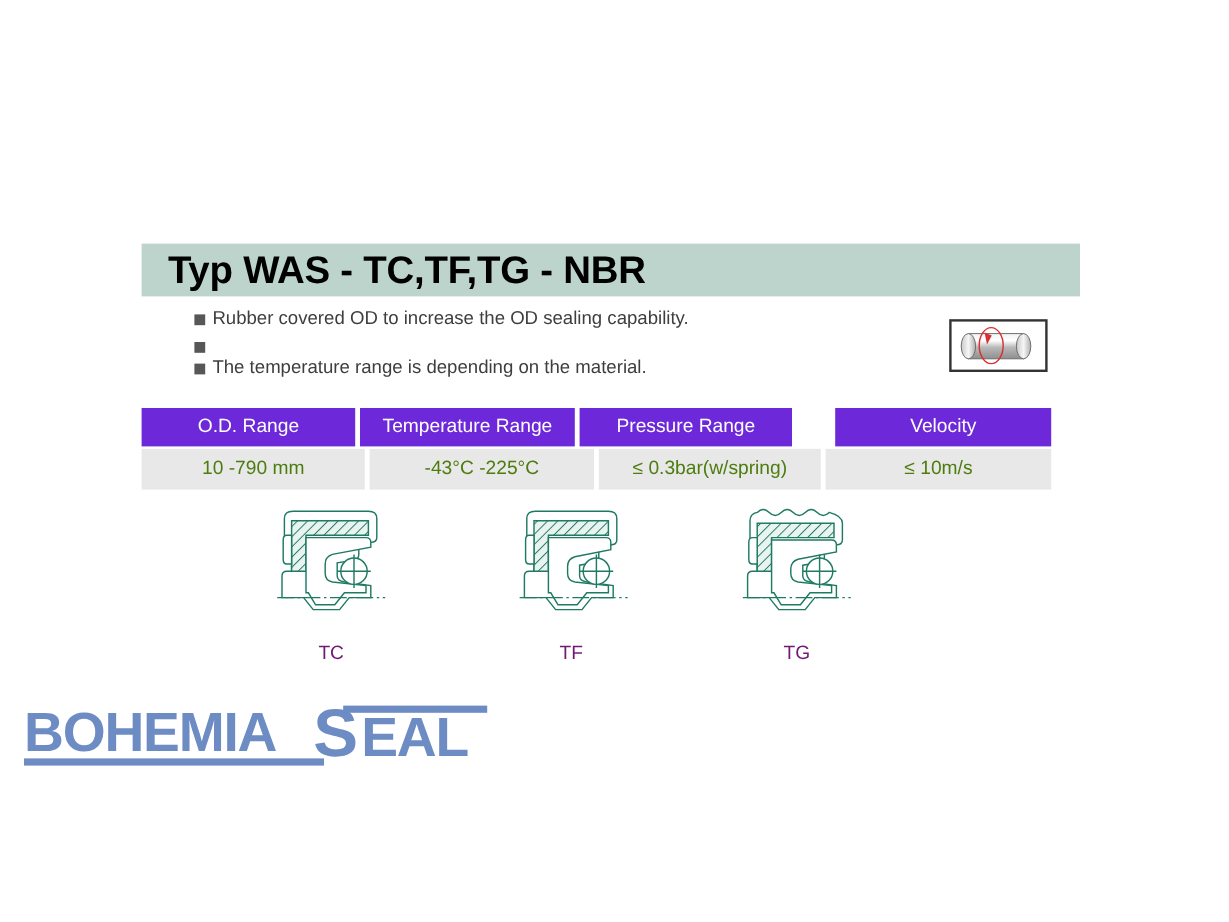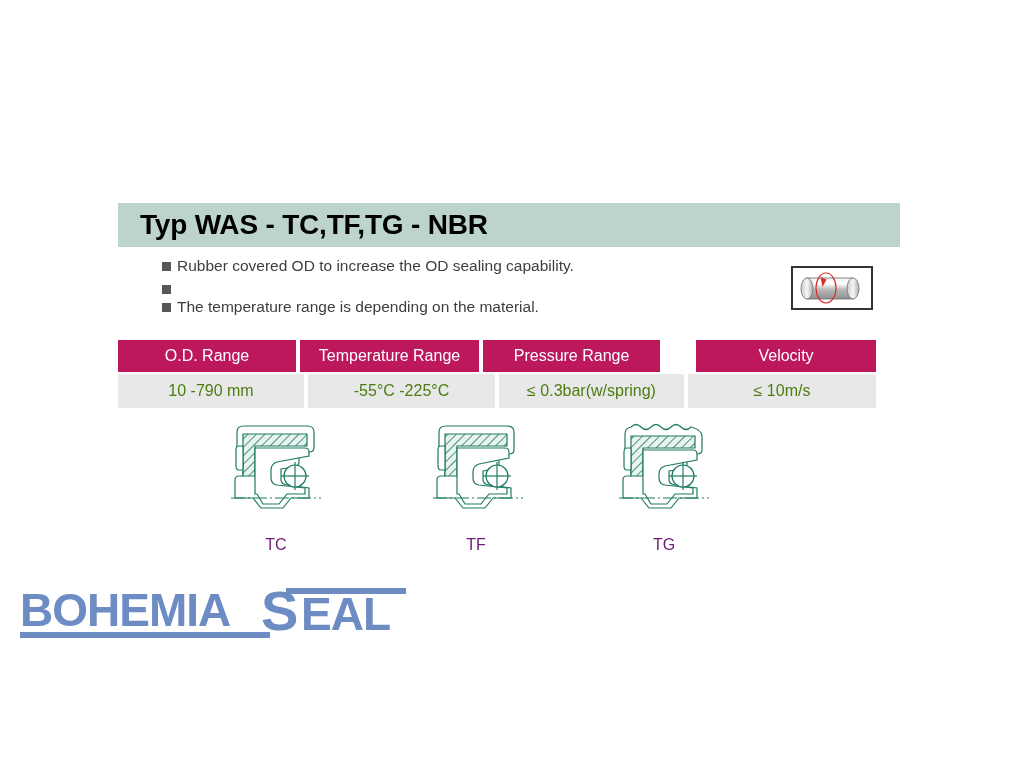--- a/index.html
+++ b/index.html
@@ -20,21 +20,21 @@
     position: absolute;
     left: 118px;
     top: 203px;
     width: 782px;
     height: 44px;
     background: #bdd4cd;
     display: flex;
     align-items: center;
   }
   #title-text {
-    font-size: 28px;
+    font-size: 32px;
     font-weight: bold;
     color: #000000;
     letter-spacing: -0.2px;
     padding-left: 22px;
     white-space: nowrap;
   }
 
   
   #bullet-list {
     position: absolute;
@@ -92,21 +92,21 @@
   .data-row   { height: 34px; }
   .cell {
     display: flex;
     align-items: center;
     justify-content: center;
     box-sizing: border-box;
     font-size: 16px;
     white-space: nowrap;
   }
   .header-row .cell {
-    background: #be185d;
+    background: #6d28d9;
     color: #ffffff;
     margin-right: 4px;
   }
   .header-row .cell:last-child { margin-right: 0; margin-left: 32px; }
   .data-row .cell {
     background: #e8e8e8;
     color: #4d7c0f;
     margin-right: 4px;
   }
   .data-row .cell:last-child { margin-right: 0; }
@@ -205,21 +205,21 @@
 
   <div class="table-row header-row">
     <div class="cell col0">O.D. Range</div>
     <div class="cell col1">Temperature Range</div>
     <div class="cell col2">Pressure Range</div>
     <div class="cell col3">Velocity</div>
   </div>
 
   <div class="table-row data-row">
     <div class="cell col0">10 -790 mm</div>
-    <div class="cell col1">-55°C -225°C</div>
+    <div class="cell col1">-43°C -225°C</div>
     <div class="cell col2">≤ 0.3bar(w/spring)</div>
     <div class="cell col3">≤ 10m/s</div>
   </div>
 
 </div>
 
 <div id="seal-figures">
 
   <div class="seal-fig" id="seal-fig-tc">
     <svg width="110" height="100" viewBox="0 0 110 100">

